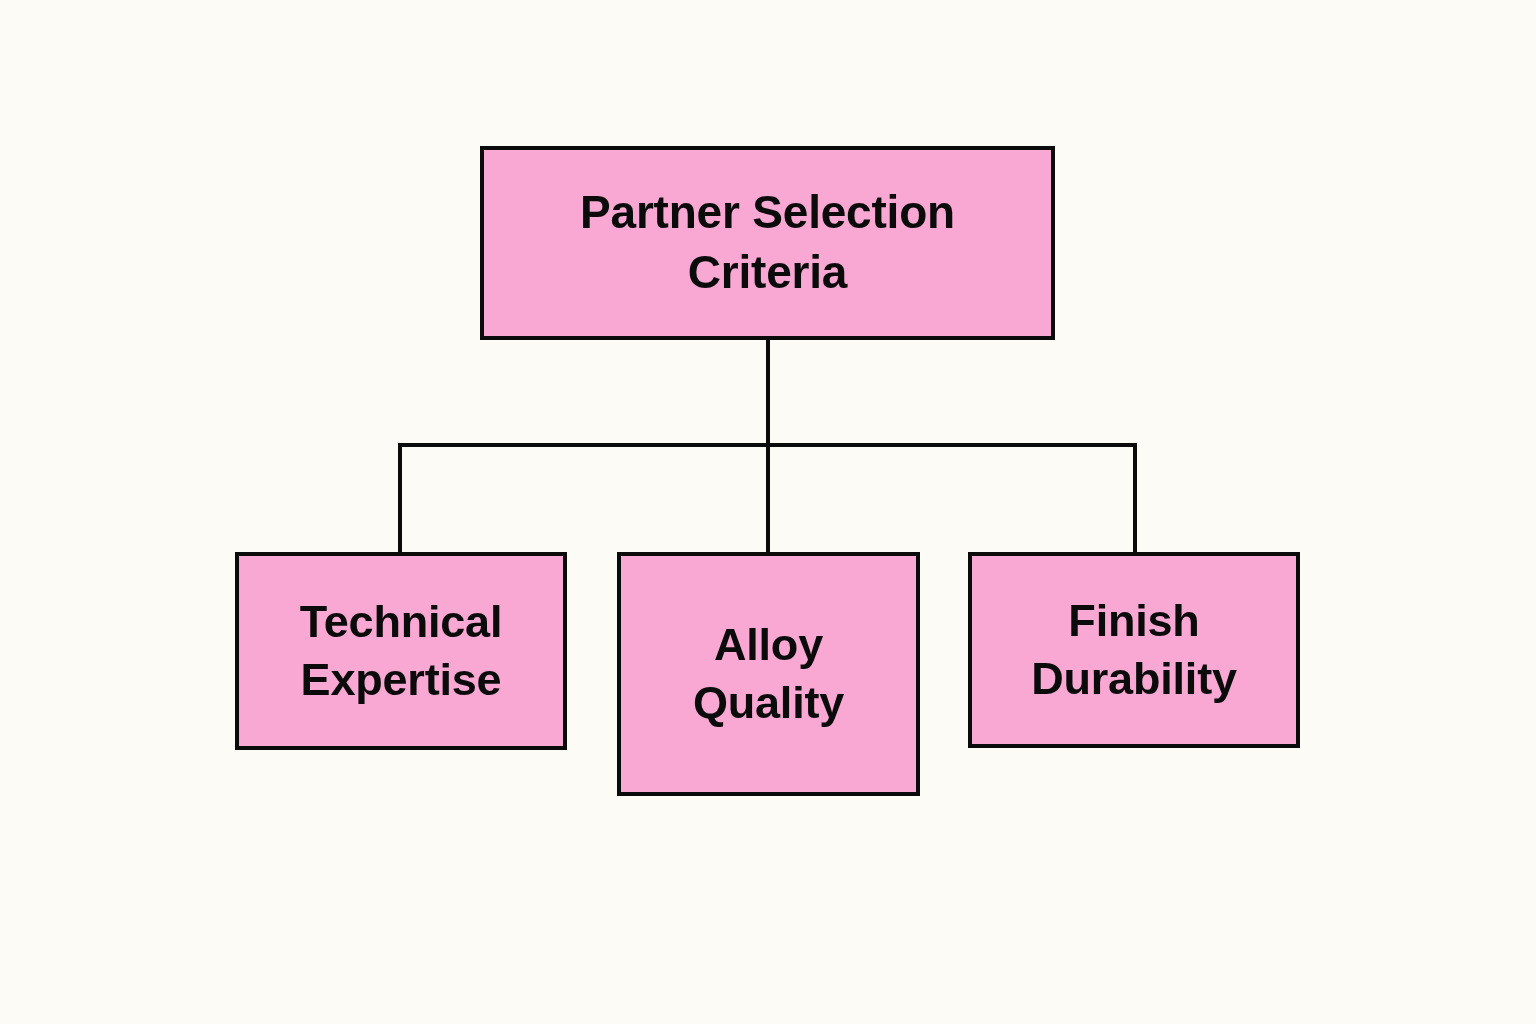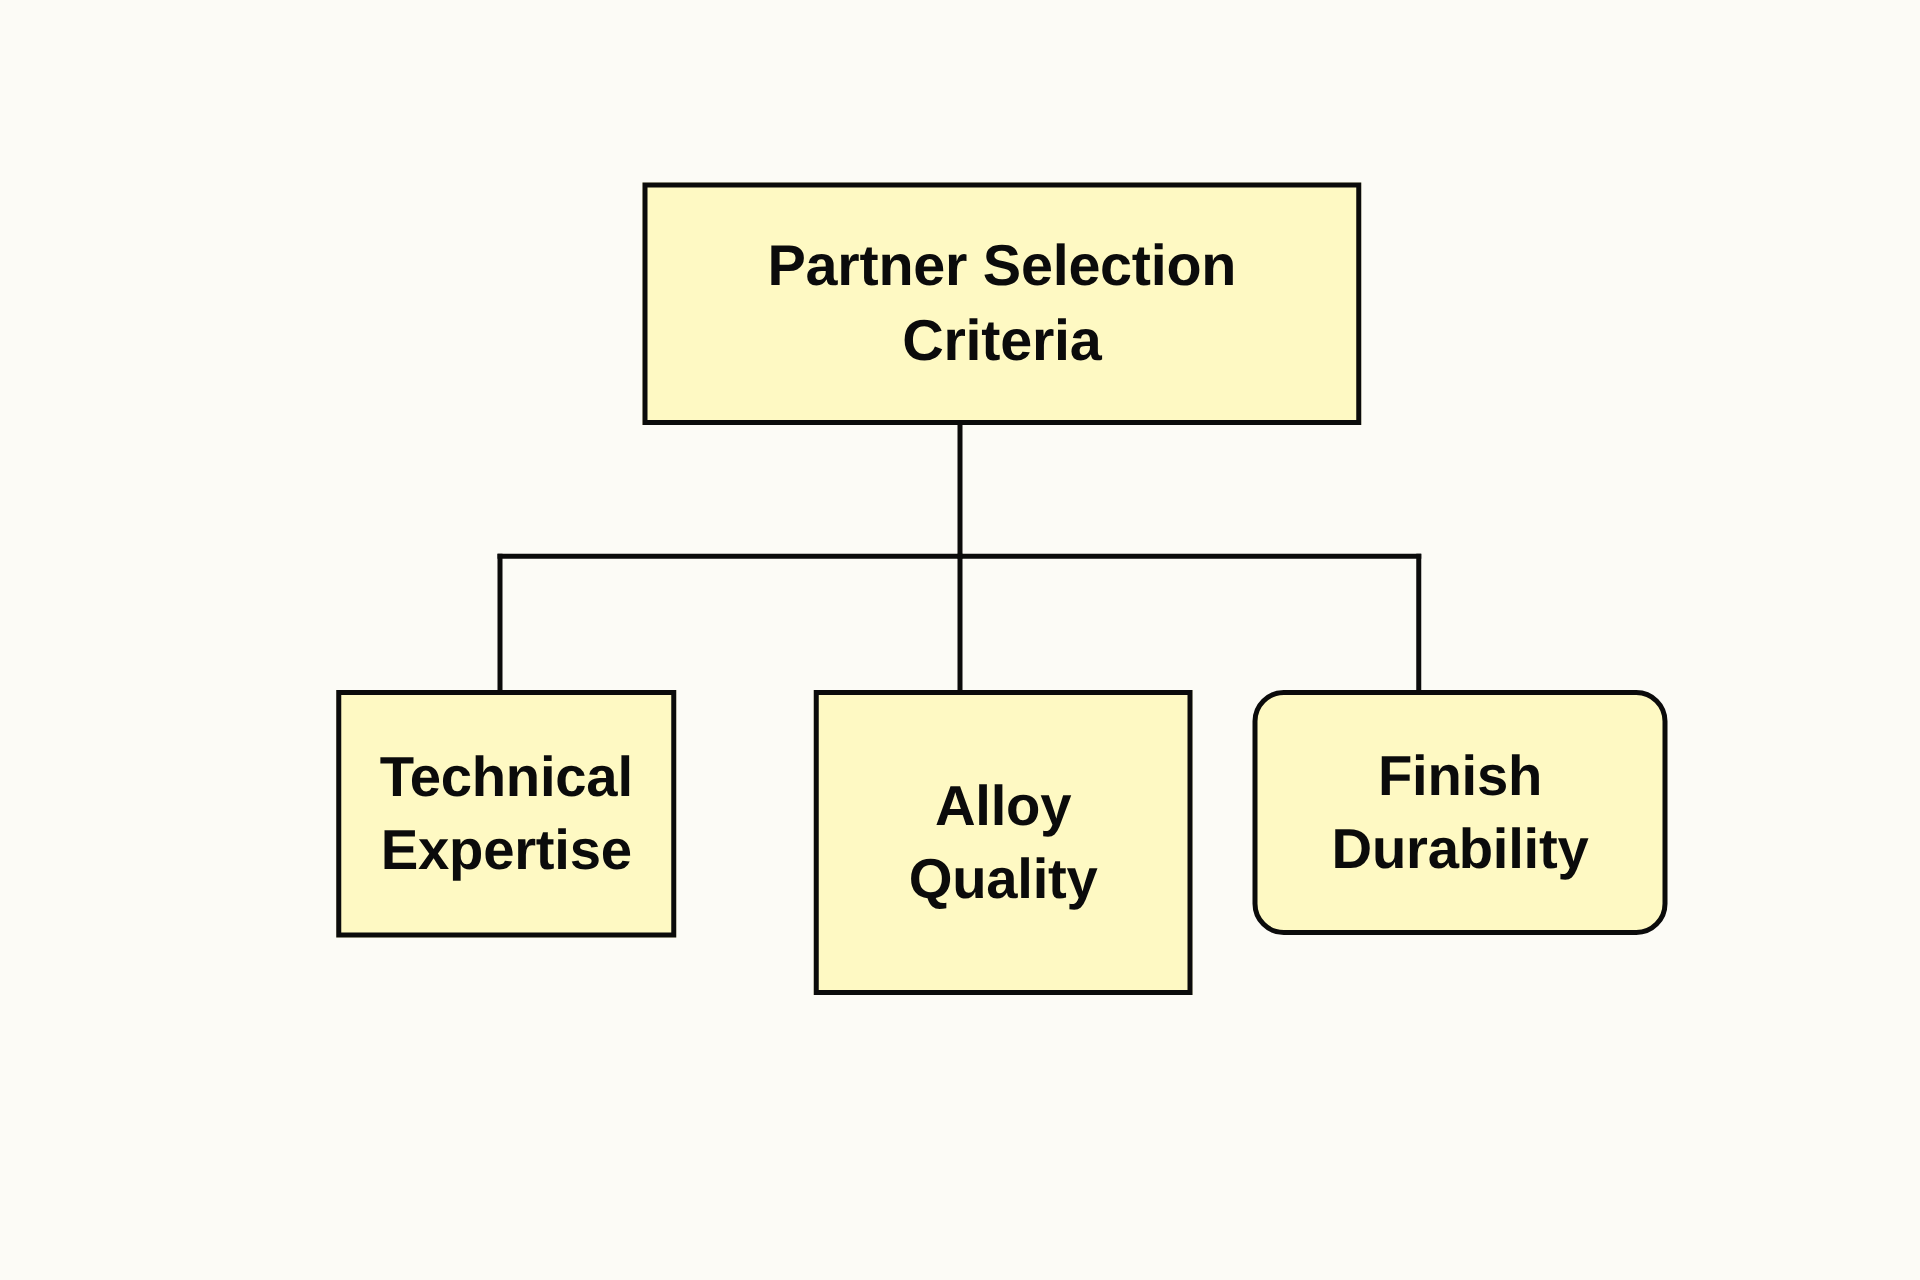--- a/index.html
+++ b/index.html
@@ -22,61 +22,59 @@
     position: absolute;
     left: 0;
     top: 0;
     width: 1536px;
     height: 1024px;
   }
   .node {
     position: absolute;
     box-sizing: border-box;
     border: 4px solid #0B0B0B;
-    background: #fef9c3;
+    background: #f9a8d4;
     display: flex;
     align-items: center;
     justify-content: center;
     text-align: center;
-    margin-left: 34px;
   }
   .node-label {
     color: #0B0B0B;
     font-weight: 600;
     letter-spacing: -0.2px;
     line-height: 1.30;
     white-space: pre-line;
   }
   #node-root {
     left: 480px;
     top: 146px;
     width: 575px;
     height: 194px;
   }
   #node-root .node-label {
     font-size: 46px;
   }
   #node-technical-expertise {
     left: 235px;
     top: 552px;
-    width: 272px;
+    width: 332px;
     height: 198px;
   }
   #node-alloy-quality {
     left: 617px;
     top: 552px;
     width: 303px;
     height: 244px;
   }
   #node-finish-durability {
     left: 968px;
     top: 552px;
     width: 332px;
     height: 196px;
-    border-radius: 25px;
   }
   .child-node .node-label {
     font-size: 45px;
   }
 </style>
 </head>
 <body>
 
 <div id="diagram-canvas">
 

